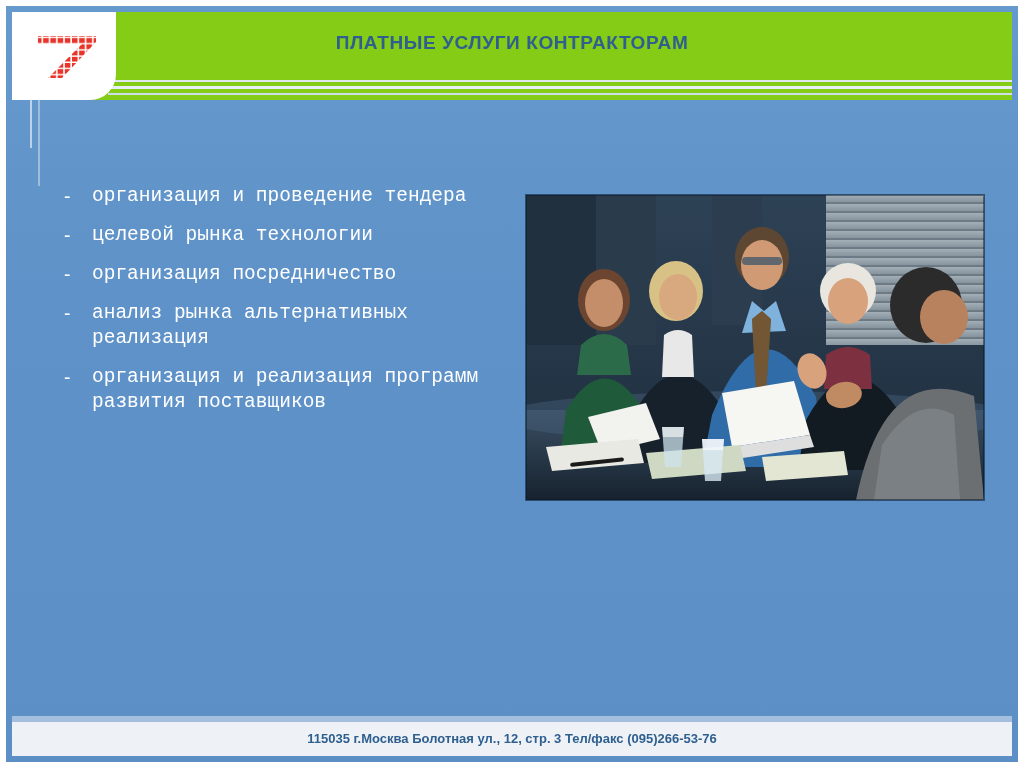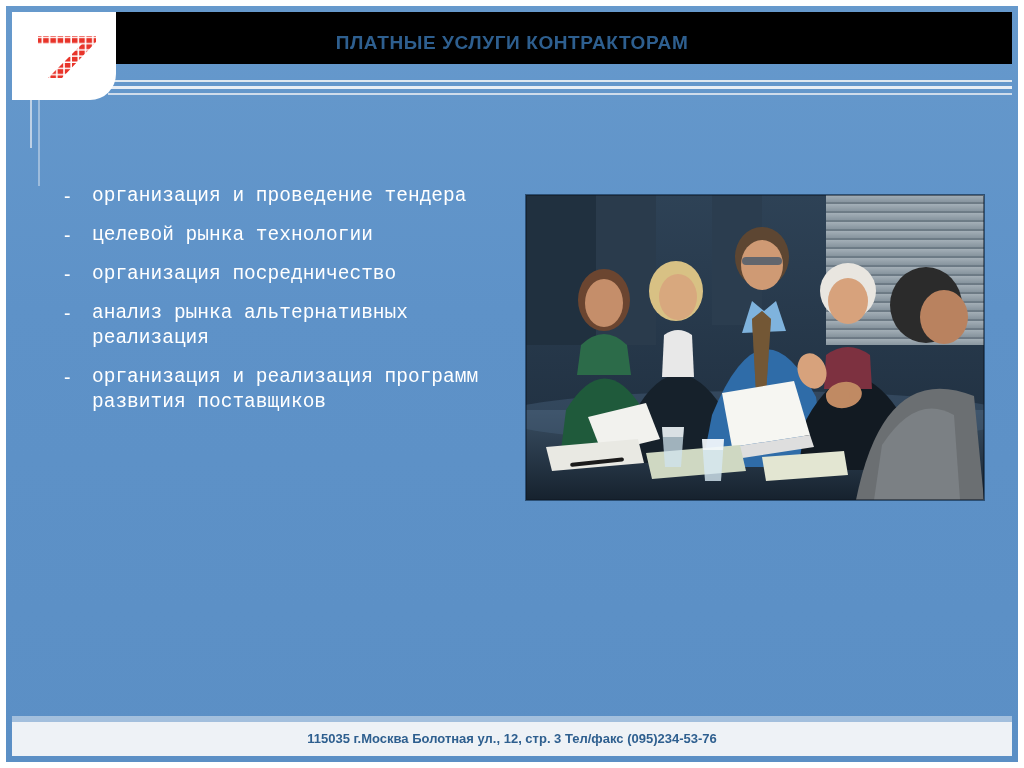--- a/index.html
+++ b/index.html
@@ -30,22 +30,22 @@
     inset: 0;
     background: linear-gradient(180deg, #6699cc 0%, #5e92c8 40%, #5b8fc5 100%);
   }
 
   
   .header {
     position: absolute;
     left: 6px;
     top: 6px;
     right: 6px;
-    height: 52px;
-    background: #000000;
+    height: 88px;
+    background: #84cc16;
   }
   .header-title {
     position: absolute;
     left: 0;
     right: 0;
     top: 20px;
     text-align: center;
     color: #2e5f8f;
     font-size: 19px;
     font-weight: bold;
@@ -307,15 +307,15 @@
       <path d="M176 244 l22 0 l-1 11 l-20 0 z" fill="#ffffff" opacity="0.65"></path>
 
       <rect x="44" y="268" width="54" height="4" rx="2" fill="#1b1b1b" transform="rotate(-6 44 268)"></rect>
 
       <rect x="0" y="0" width="458" height="305" fill="none" stroke="#0d1621" stroke-width="2" opacity="0.5"></rect>
     </svg>
   </div>
 
   <div class="footer-strip"></div>
   <div class="footer">
-    <div class="footer-text">115035 г.Москва Болотная ул., 12, стр. 3 Тел/факс (095)234-53-76</div>
+    <div class="footer-text">115035 г.Москва Болотная ул., 12, стр. 3 Тел/факс (095)266-53-76</div>
   </div>
 </div>
 
 </body></html>

